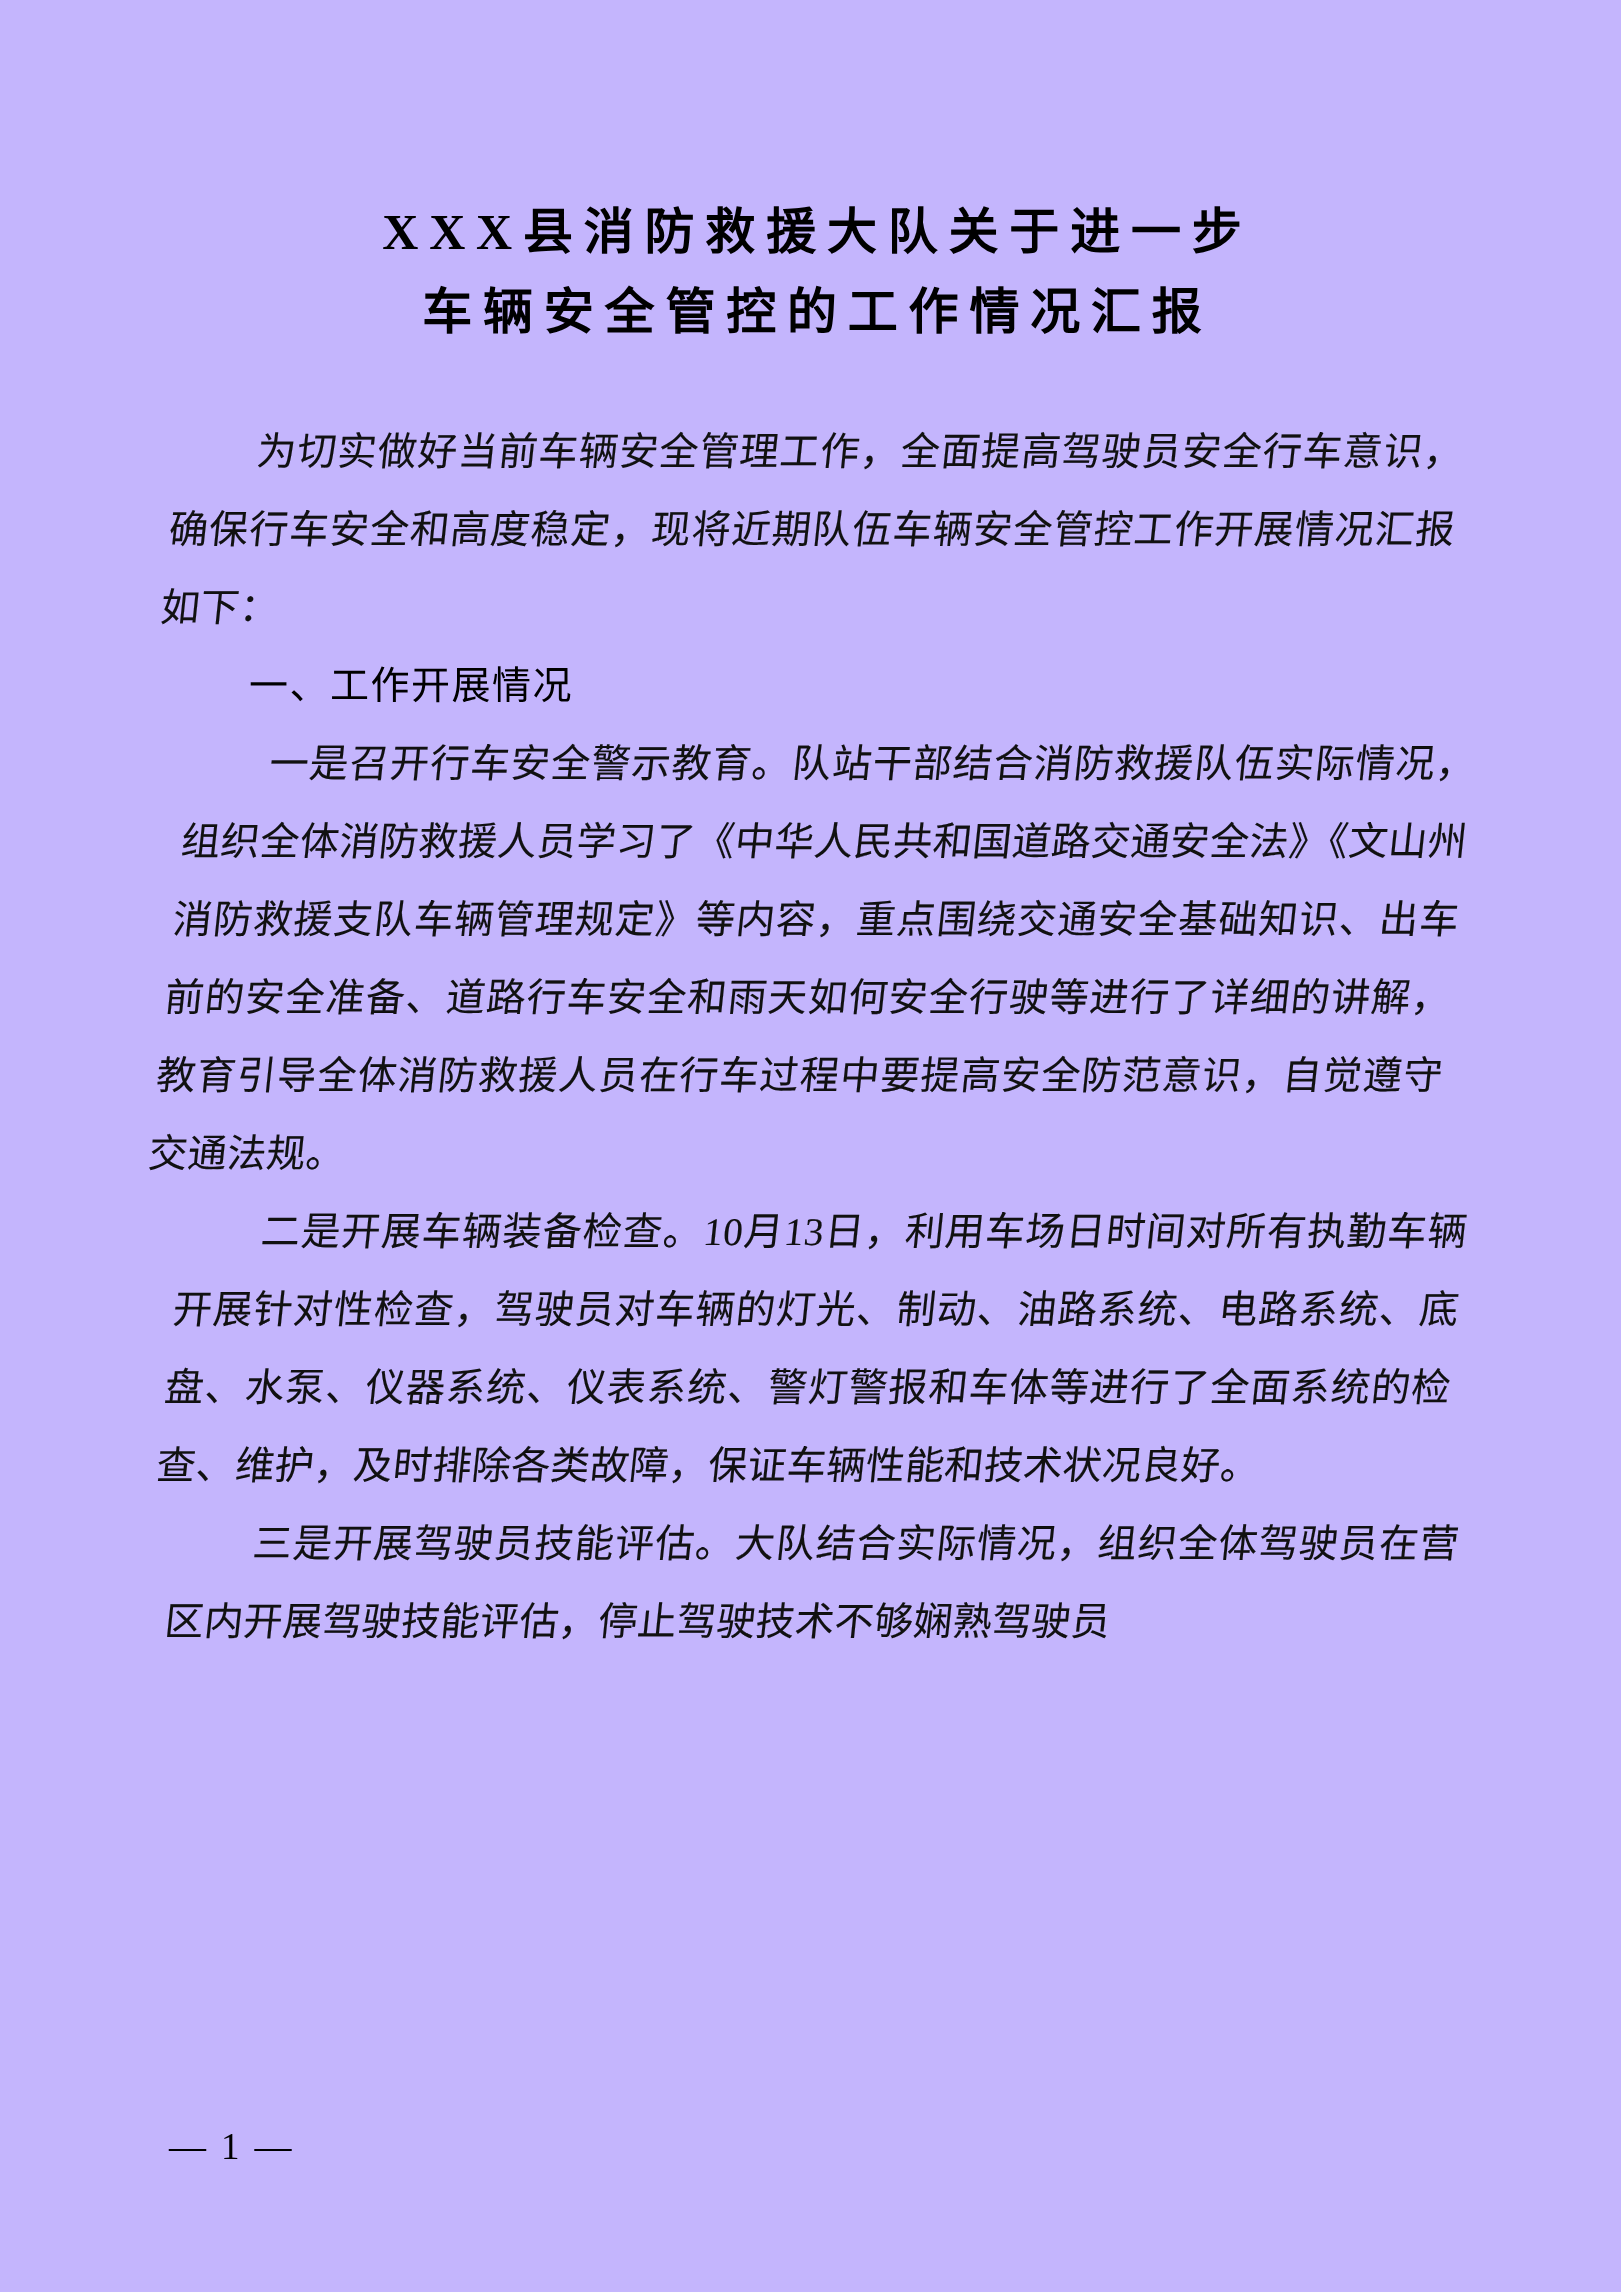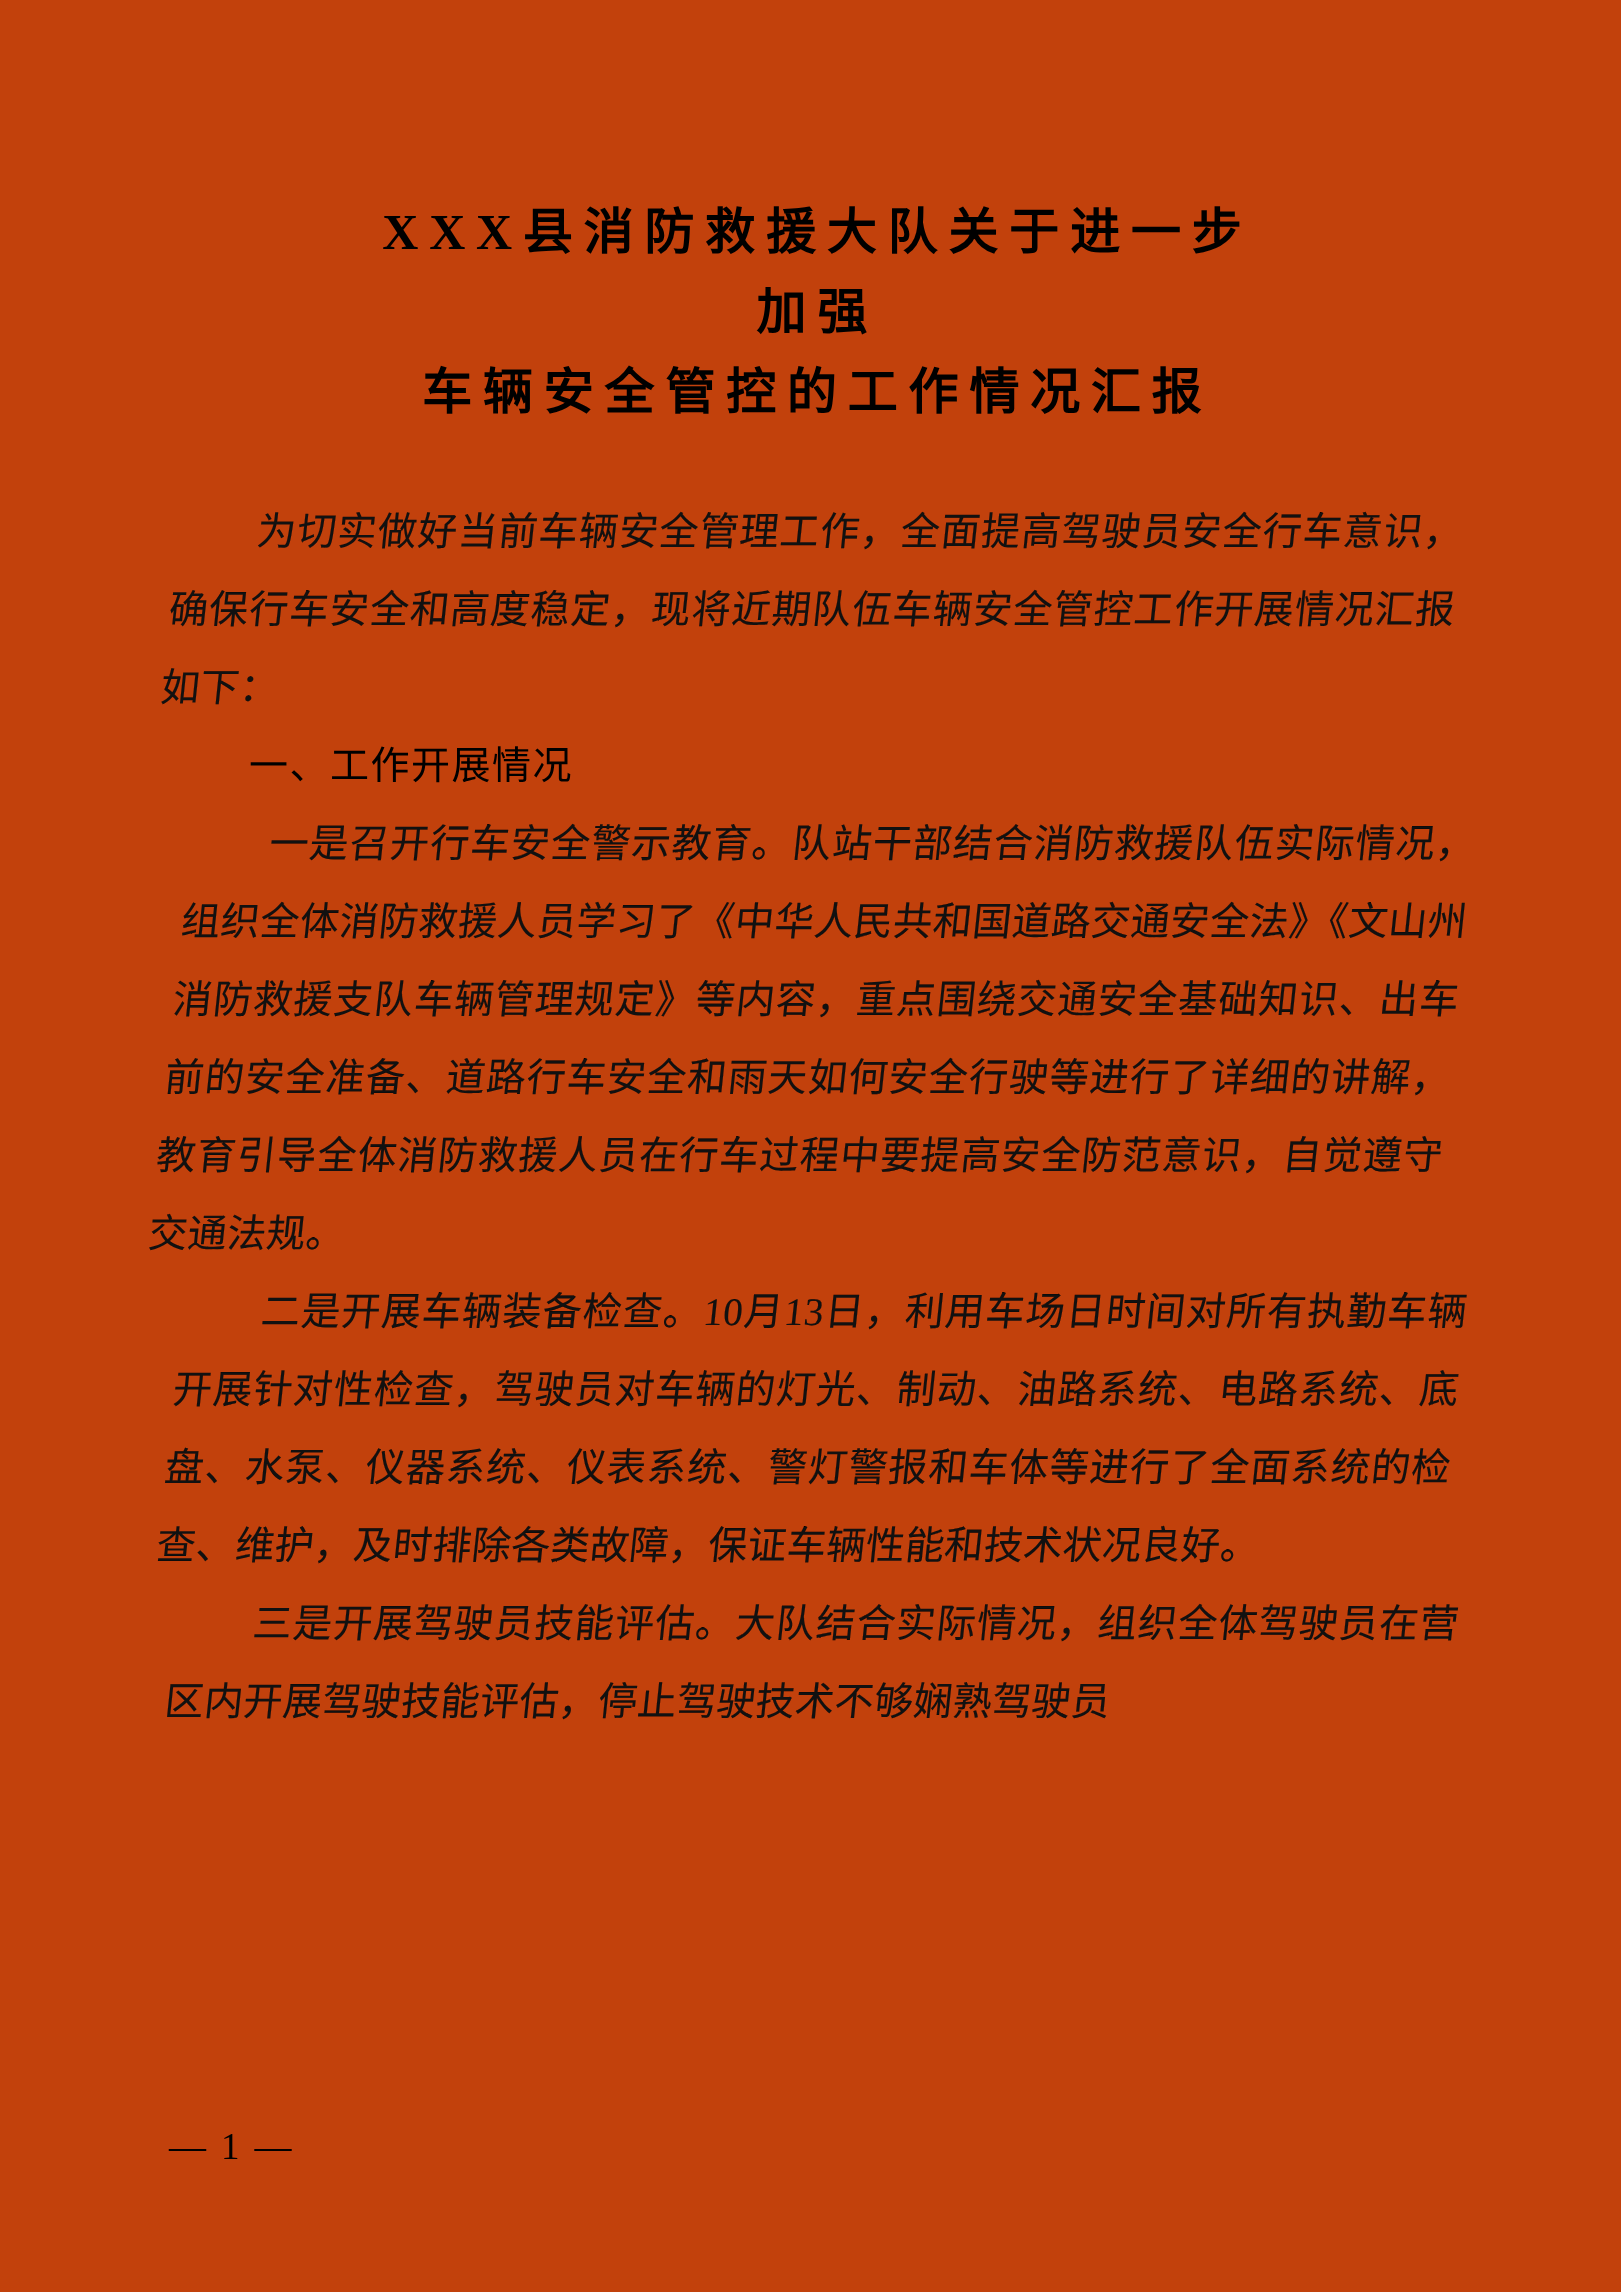--- a/index.html
+++ b/index.html
@@ -6,21 +6,21 @@
   html, body {
     margin: 0;
     padding: 0;
     background: #ffffff;
   }
 
   .page {
     position: relative;
     width: 1621px;
     height: 2293px;
-    background: #c2410c;
+    background: #c4b5fd;
     box-sizing: border-box;
     overflow: hidden;
     font-family: "Liberation Serif", "DejaVu Serif", serif;
     color: #000000;
   }
 
   
   .content {
     position: absolute;
     left: 169px;
@@ -99,21 +99,20 @@
 </style>
 </head>
 <body>
 
 <div class="page">
 
   <div class="content">
 
     <h1 class="doc-title">
       <span class="tline">XXX县消防救援大队关于进一步</span>
-      <span class="tline">加强</span>
       <span class="tline">车辆安全管控的工作情况汇报</span>
     </h1>
 
     <div class="body-block">
 
       <p class="para">为切实做好当前车辆安全管理工作，全面提高驾驶员安全行车意识，确保行车安全和高度稳定，现将近期队伍车辆安全管控工作开展情况汇报如下：</p>
 
       <p class="section-heading">一、工作开展情况</p>
 
       <p class="para">一是召开行车安全警示教育。队站干部结合消防救援队伍实际情况，组织全体消防救援人员学习了《中华人民共和国道路交通安全法》《文山州消防救援支队车辆管理规定》等内容，重点围绕交通安全基础知识、出车前的安全准备、道路行车安全和雨天如何安全行驶等进行了详细的讲解，教育引导全体消防救援人员在行车过程中要提高安全防范意识，自觉遵守交通法规。</p>

